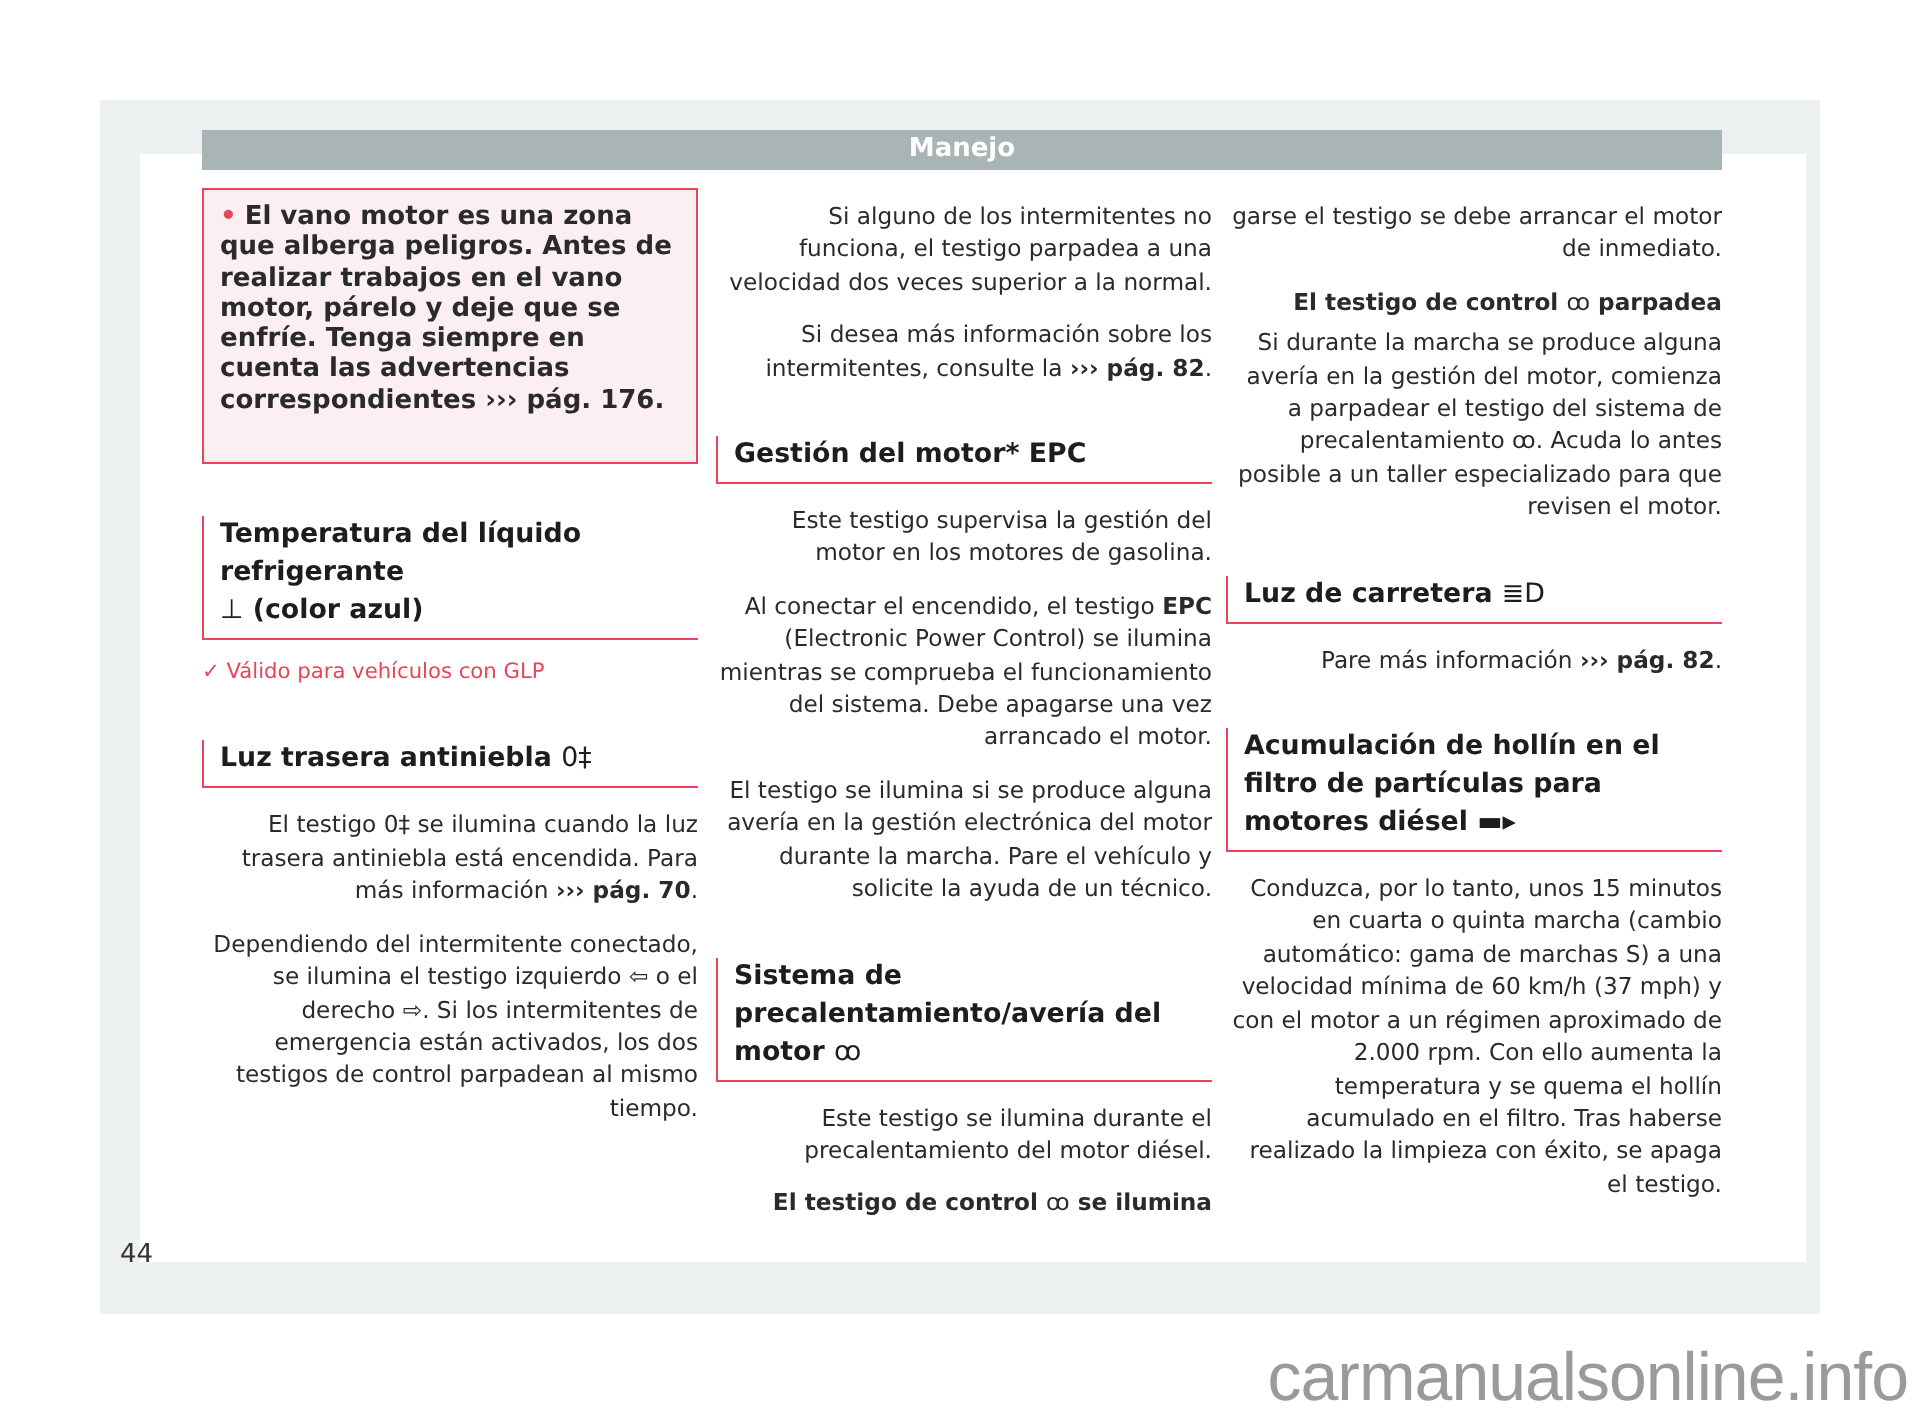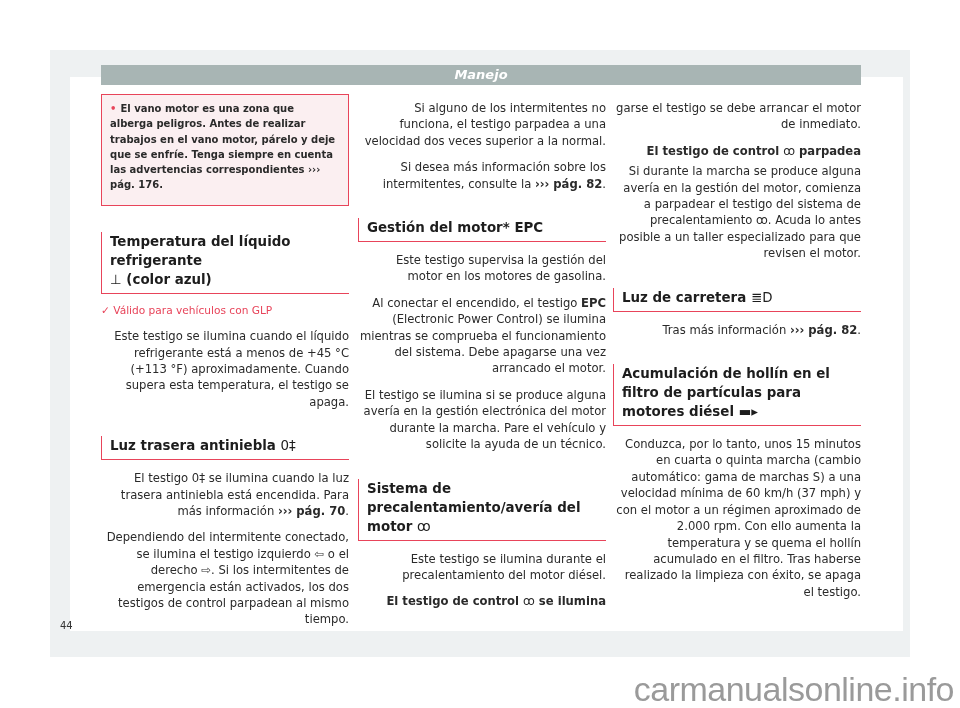--- a/index.html
+++ b/index.html
@@ -1,50 +1,49 @@
 <!DOCTYPE html>
 <html><head>
   <meta charset="utf-8">
   <style>
     html, body { margin: 0; padding: 0; background: #ffffff; }
     body { width: 960px; height: 708px; position: relative; overflow: hidden; font-family: "DejaVu Sans", sans-serif; color: #2a2a2a; }
     .outer { position: absolute; left: 50px; top: 50px; width: 860px; height: 607px; background: #eef1f2; }
     .page { position: absolute; left: 70px; top: 77px; width: 833px; height: 554px; background: #ffffff; }
-    .header-bar { position: absolute; left: 101px; top: 65px; width: 760px; height: 20px; background: #a8b5b4; color: #ffffff; font-weight: bold; font-size: 13px; text-align: center; line-height: 20px; font-style: italic; }
+    .header-bar { position: absolute; left: 101px; top: 65px; width: 760px; height: 20px; background: #a8b5b4; color: #ffffff; font-weight: bold; font-size: 13px; text-align: center; line-height: 20px; }
     .col { position: absolute; top: 94px; width: 248px; font-size: 11.6px; line-height: 16.4px; }
     .col1 { left: 101px; }
     .col2 { left: 358px; }
     .col3 { left: 613px; }
-    .warn { border: 1.5px solid #e8445a; background: #fbeff1; padding: 6px 8px 12px 8px; font-weight: bold; font-size: 10px; line-height: 15.3px; margin-bottom: 26px; }
+    .warn { border: 1.5px solid #e8445a; background: #fbeff1; padding: 6px 8px 23px 8px; font-weight: bold; font-size: 13px; line-height: 15.3px; margin-bottom: 26px; }
     .warn .dot { color: #e8445a; margin-right: 4px; }
     h2 { font-size: 13.4px; font-weight: bold; margin: 0; padding: 0 0 4px 8px; border-left: 1.5px solid #e8445a; border-bottom: 1.5px solid #e8445a; line-height: 19px; color: #1d1d1d; }
     .valid { color: #e8445a; font-size: 10.6px; margin: 8px 0 10px 0; }
     p { margin: 10px 0 0 0; text-align: right; }
     .sp { margin-top: 26px; }
     .sub { font-weight: bold; }
     .ref { font-weight: bold; }
-    .pagenum { position: absolute; left: 60px; top: 620px; font-size: 10px; color: #333; }
+    .pagenum { position: absolute; left: 60px; top: 620px; font-size: 13px; color: #333; }
     .wm { position: absolute; right: 6px; top: 670px; font-size: 34px; color: #9a9a9a; font-family: "Liberation Sans", sans-serif; letter-spacing: -0.5px; }
     .ic { font-weight: normal; }
   </style>
 </head>
 <body>
 
 <div class="outer"></div>
 <div class="page"></div>
 <div class="header-bar">Manejo</div>
 
 <div class="col col1">
   <div class="warn">
     <span class="dot">•</span><span>El vano motor es una zona que alberga peligros. Antes de realizar trabajos en el vano motor, párelo y deje que se enfríe. Tenga siempre en cuenta las advertencias correspondientes</span> <span>››› pág. 176.</span>
   </div>
 
   <h2><span>Temperatura del líquido refrigerante</span><br><span class="ic">⊥</span> <span>(color azul)</span></h2>
   <div class="valid">✓ Válido para vehículos con GLP</div>
-  <p>Este testigo se ilumina cuando el líquido refrigerante está a menos de +45 °C (+113 °F) aproximadamente. Cuando supera esta temperatura, el testigo se apaga.</p>
 
   <h2 class="sp"><span>Luz trasera antiniebla</span> <span class="ic">0‡</span></h2>
   <p><span>El testigo</span> <span class="ic">0‡</span> <span>se ilumina cuando la luz trasera antiniebla está encendida. Para más información</span> <span class="ref">››› pág. 70</span><span>.</span></p>
 
   <p><span>Dependiendo del intermitente conectado, se ilumina el testigo izquierdo</span> <span>⇦</span> <span>o el derecho</span> <span>⇨</span><span>. Si los intermitentes de emergencia están activados, los dos testigos de control parpadean al mismo tiempo.</span></p>
 </div>
 
 <div class="col col2">
   <p style="margin-top:6px">Si alguno de los intermitentes no funciona, el testigo parpadea a una velocidad dos veces superior a la normal.</p>
   <p><span>Si desea más información sobre los intermitentes, consulte la</span> <span class="ref">››› pág. 82</span><span>.</span></p>
@@ -58,20 +57,20 @@
   <p>Este testigo se ilumina durante el precalentamiento del motor diésel.</p>
   <p class="sub"><span>El testigo de control</span> <span class="ic">ꝏ</span> <span>se ilumina</span></p>
 </div>
 
 <div class="col col3">
   <p style="margin-top:6px">garse el testigo se debe arrancar el motor de inmediato.</p>
   <p class="sub"><span>El testigo de control</span> <span class="ic">ꝏ</span> <span>parpadea</span></p>
   <p style="margin-top:4px"><span>Si durante la marcha se produce alguna avería en la gestión del motor, comienza a parpadear el testigo del sistema de precalentamiento</span> <span>ꝏ</span><span>. Acuda lo antes posible a un taller especializado para que revisen el motor.</span></p>
 
   <h2 class="sp"><span>Luz de carretera</span> <span class="ic">≣D</span></h2>
-  <p><span>Tras más información</span> <span class="ref">››› pág. 82</span><span>.</span></p>
+  <p><span>Pare más información</span> <span class="ref">››› pág. 82</span><span>.</span></p>
 
   <h2 class="sp"><span>Acumulación de hollín en el filtro de partículas para motores diésel</span> <span class="ic">▬▸</span></h2>
   <p>Conduzca, por lo tanto, unos 15 minutos en cuarta o quinta marcha (cambio automático: gama de marchas S) a una velocidad mínima de 60 km/h (37 mph) y con el motor a un régimen aproximado de 2.000 rpm. Con ello aumenta la temperatura y se quema el hollín acumulado en el filtro. Tras haberse realizado la limpieza con éxito, se apaga el testigo.</p>
 </div>
 
 <div class="pagenum">44</div>
 <div class="wm">carmanualsonline.info</div>
 
 </body></html>

